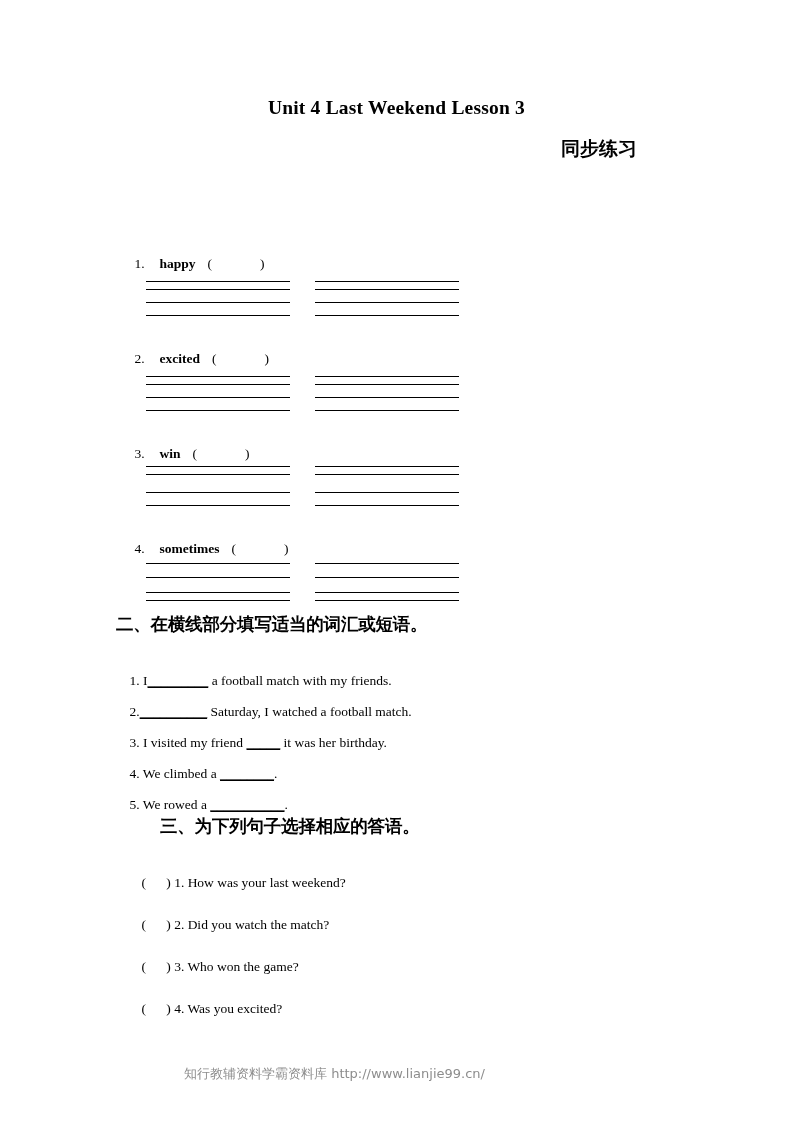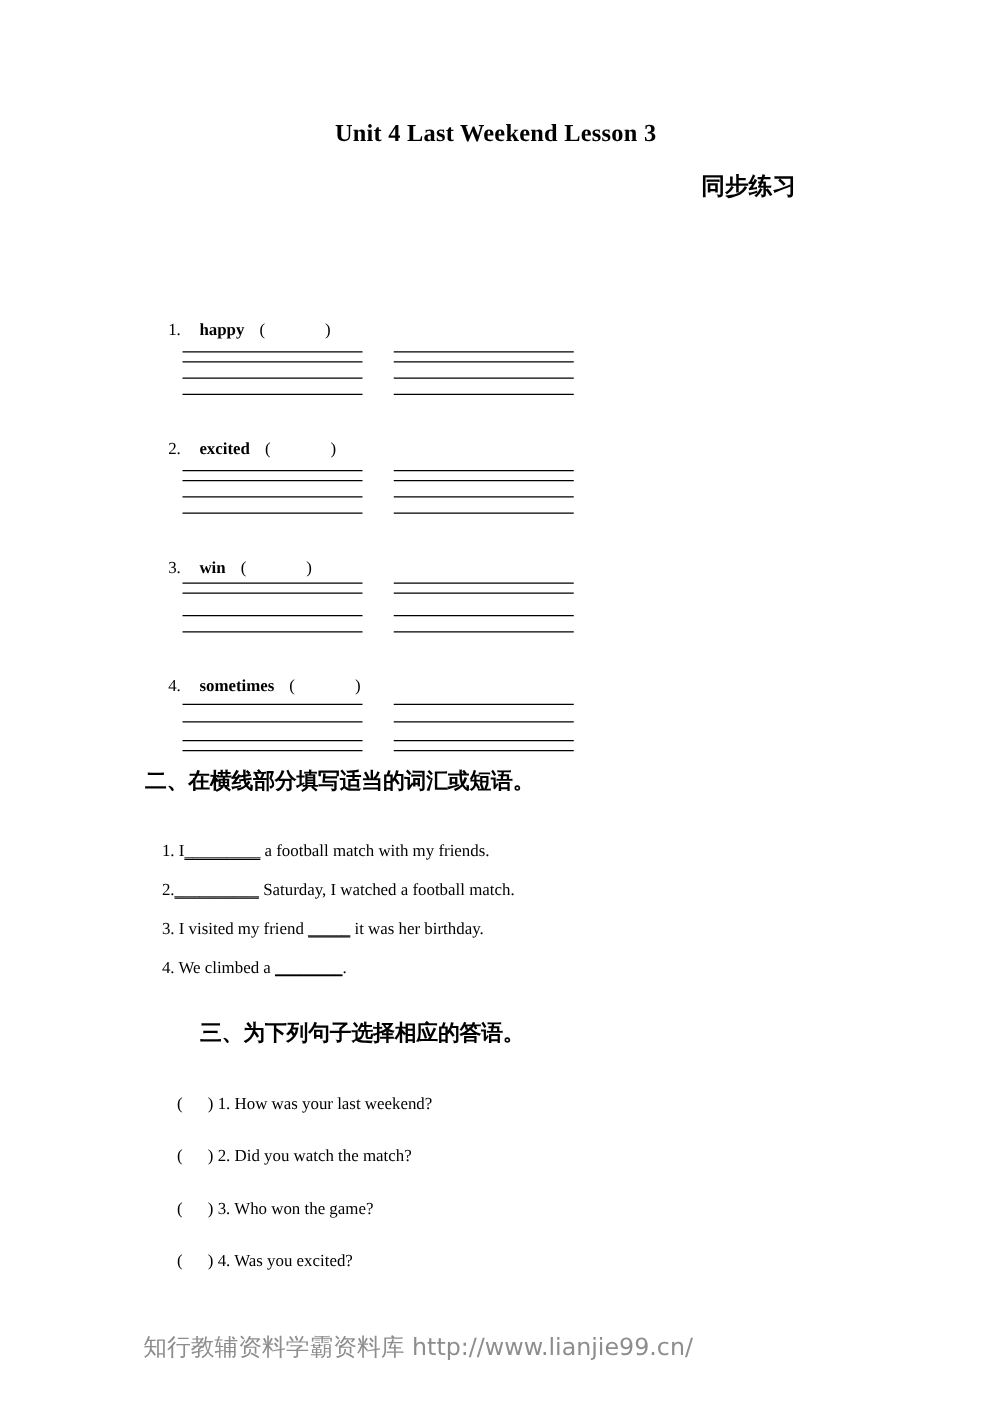--- a/index.html
+++ b/index.html
@@ -111,21 +111,21 @@
   }
   .match-line .box { display: inline-block; }
 
   
   .footer {
     position: absolute;
     top: 1065px;
     left: 0;
     width: 669px;
     text-align: center;
-    font-size: 19px;
+    font-size: 13px;
     color: #8d8d8d;
     font-family: "DejaVu Sans", "Liberation Sans", sans-serif;
     white-space: pre;
   }
 </style>
 </head>
 <body>
 
 <div class="page">
 
@@ -196,20 +196,23 @@
   </div>
   <div class="fill-line" style="top:688px">
     <span>2.</span><span></span><span class="blank">__________</span><span> Saturday, I watched a football match.</span>
   </div>
   <div class="fill-line" style="top:719px">
     <span>3.</span><span> I visited my friend </span><span class="blank">_____</span><span> it was her birthday.</span>
   </div>
   <div class="fill-line" style="top:750px">
     <span>4.</span><span> We climbed a </span><span class="blank">________</span><span>.</span>
   </div>
+  <div class="fill-line" style="top:781px">
+    <span>5.</span><span> We rowed a </span><span class="blank">___________</span><span>.</span>
+  </div>
 
   <div class="section-heading" id="heading-3">三、为下列句子选择相应的答语。</div>
 
   <div class="match-line" style="top:859px">
     <span class="box">(      )</span> <span>1.</span><span> How was your last weekend?</span>
   </div>
   <div class="match-line" style="top:901px">
     <span class="box">(      )</span> <span>2.</span><span> Did you watch the match?</span>
   </div>
   <div class="match-line" style="top:943px">

